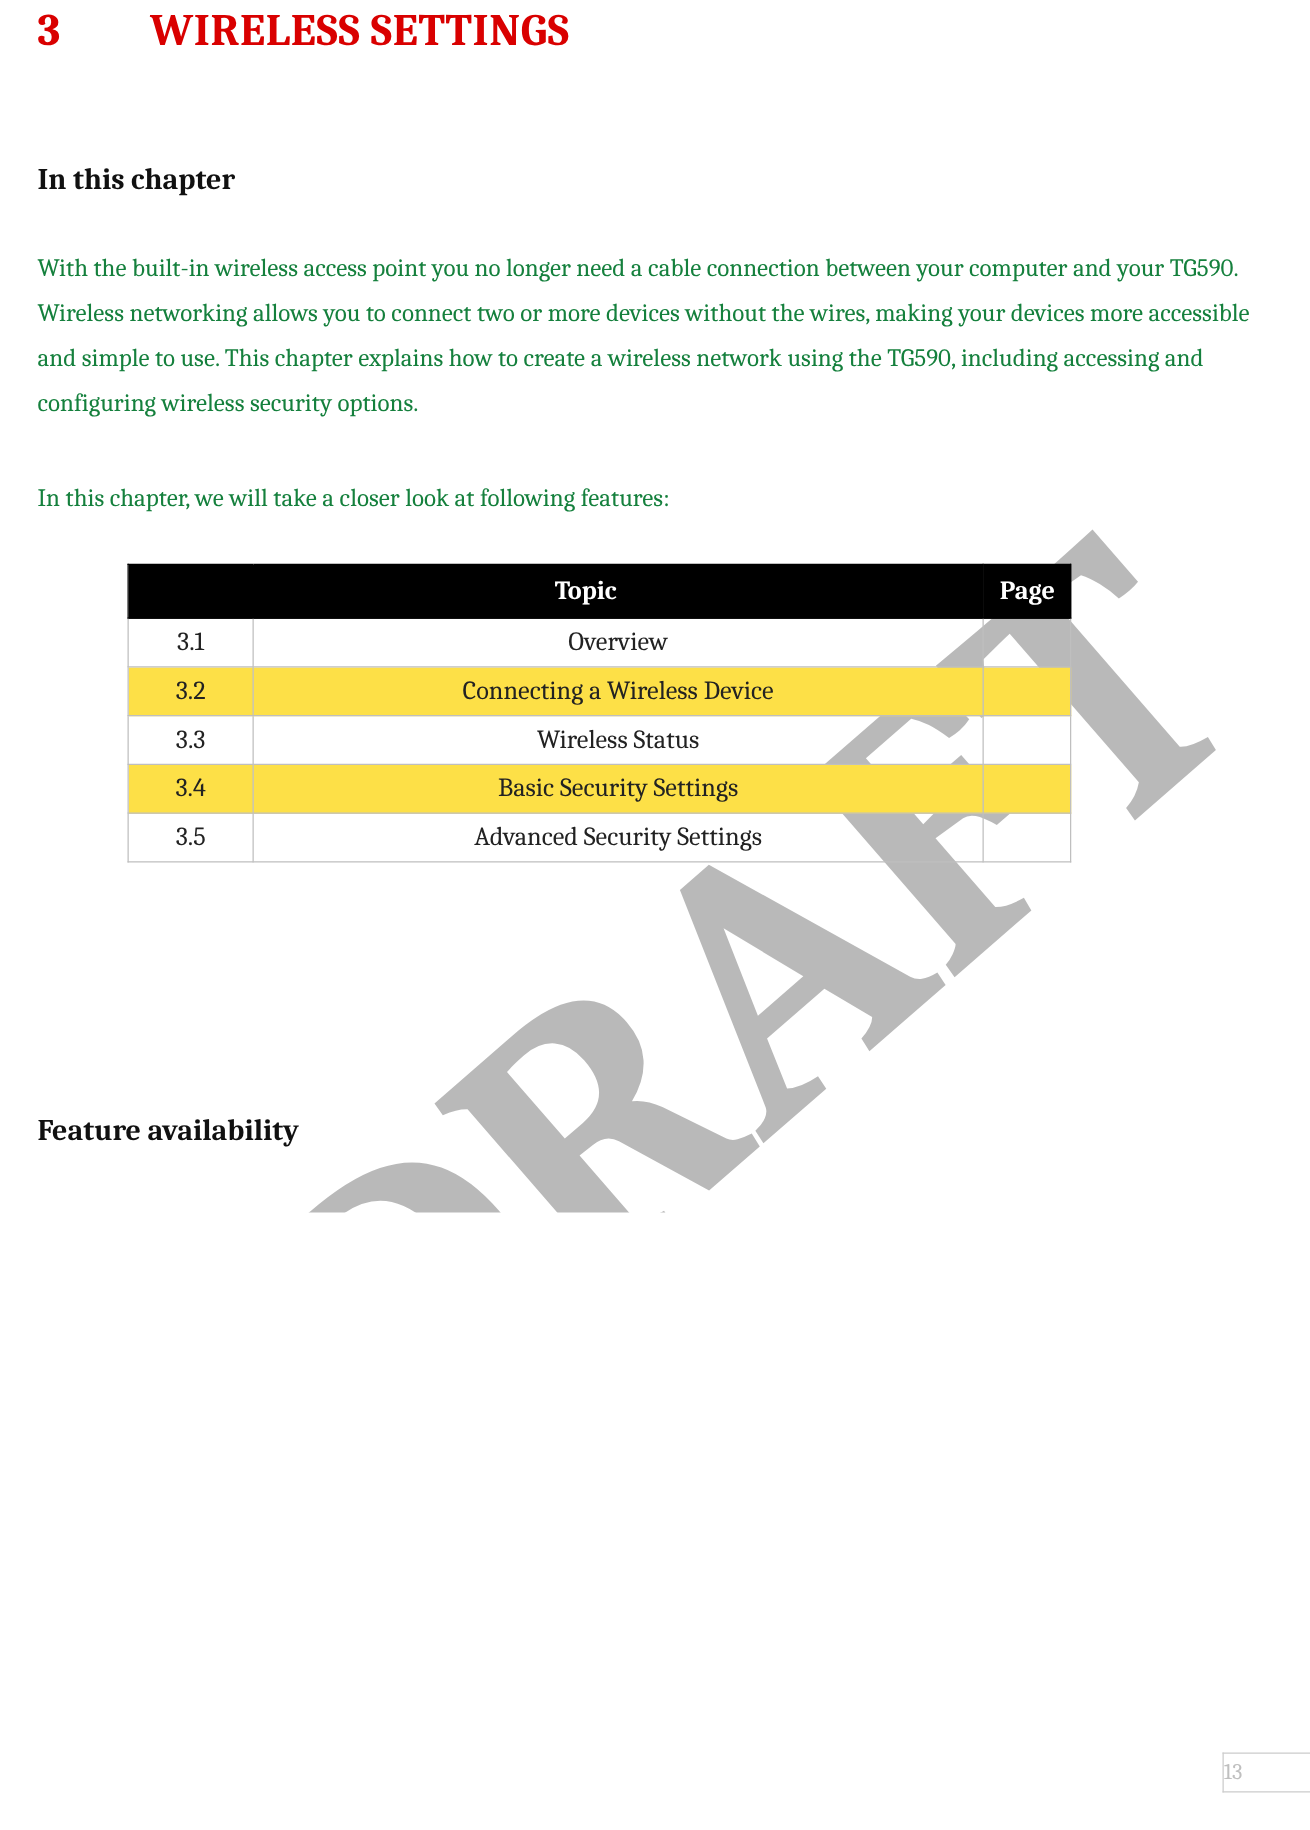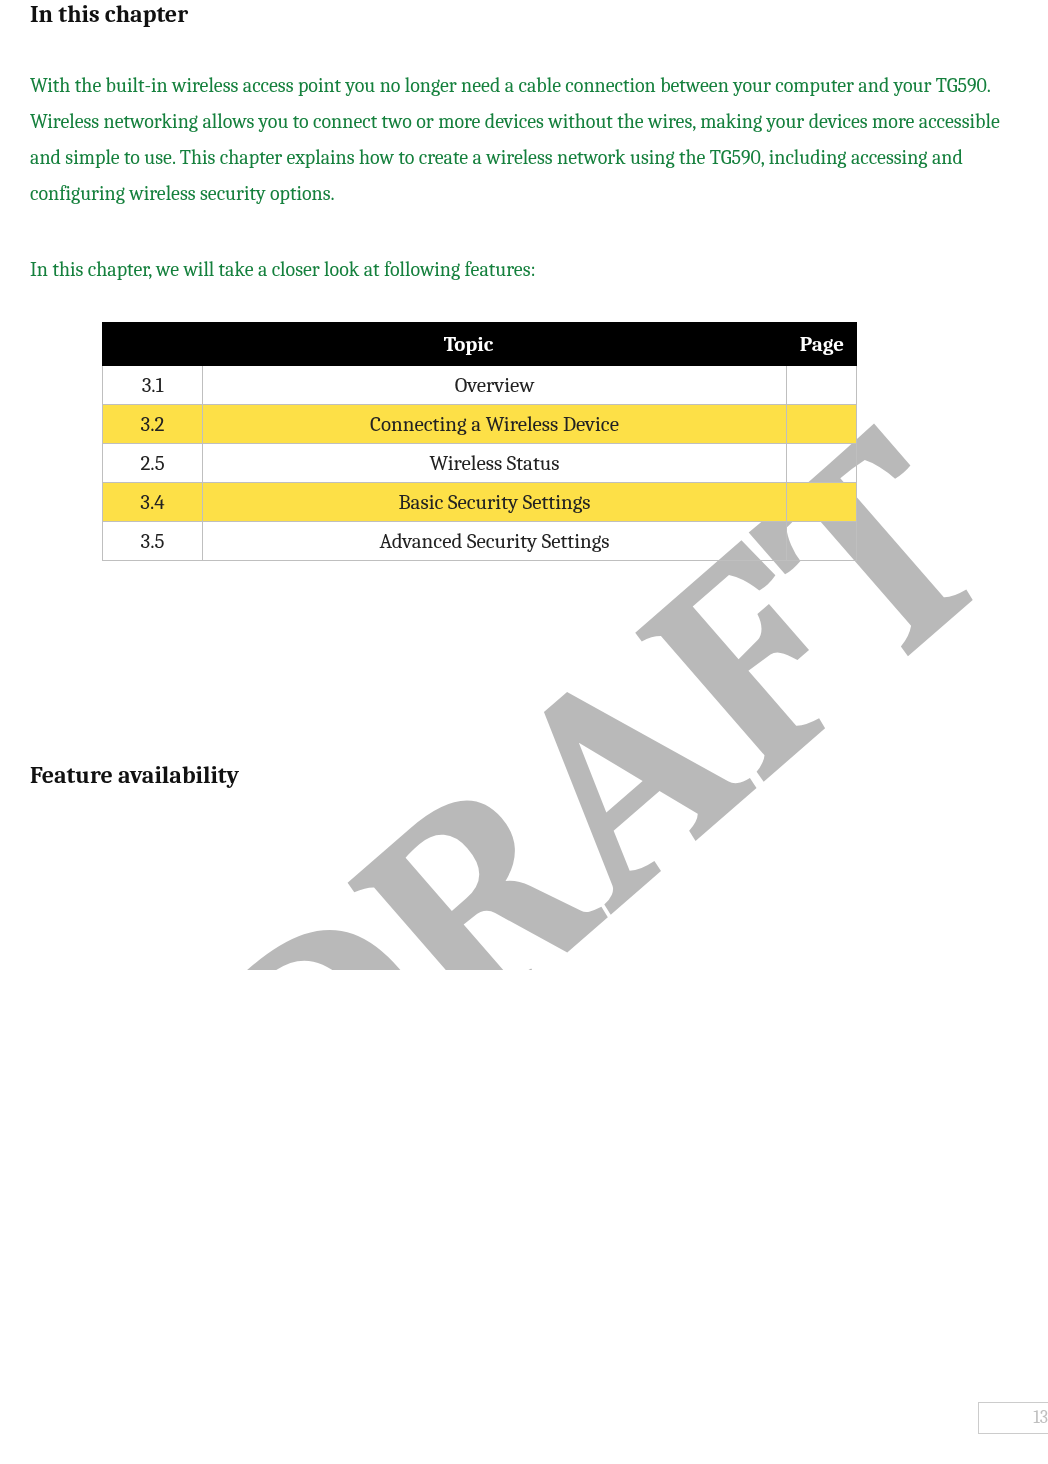--- a/index.html
+++ b/index.html
@@ -81,34 +81,37 @@
   .page-num {
     position: absolute;
     bottom: 30px;
     right: 0;
     width: 70px;
     height: 32px;
     border: 1px solid #ccc;
     border-right: none;
     color: #bfbfbf;
     font-size: 18px;
-    text-align: right;
+    text-align: left;
     line-height: 30px;
     background: rgba(255,255,255,0.6);
   }
 </style>
 </head>
 <body>
 
 <svg class="watermark" viewBox="0 0 1020 820">
   <text x="0" y="770" transform="rotate(-41 510 410)" font-family="Cambria, Georgia, serif" font-size="295" font-weight="700" fill="#808080" fill-opacity="0.55">DRAFT</text>
 </svg>
 
 <div class="content">
 
+  <h1 class="chapter-title">
+    <span class="num">3</span><span>WIRELESS SETTINGS</span>
+  </h1>
 
   <div class="section-heading">In this chapter</div>
 
   <p class="body-para">With the built-in wireless access point you no longer need a cable connection between your computer and your TG590.  Wireless networking allows you to connect two or more devices without the wires, making your devices more accessible and simple to use. This chapter explains how to create a wireless network using the TG590, including accessing and configuring wireless security options.</p>
 
   <p class="body-para tight">In this chapter, we will take a closer look at following features:</p>
 
   <table class="topics-table">
     <thead>
       <tr>
@@ -121,21 +124,21 @@
         <td class="col-num">3.1</td>
         <td class="col-title">Overview</td>
         <td class="col-page"></td>
       </tr>
       <tr class="alt">
         <td class="col-num">3.2</td>
         <td class="col-title">Connecting a Wireless Device</td>
         <td class="col-page"></td>
       </tr>
       <tr>
-        <td class="col-num">2.5</td>
+        <td class="col-num">3.3</td>
         <td class="col-title">Wireless Status</td>
         <td class="col-page"></td>
       </tr>
       <tr class="alt">
         <td class="col-num">3.4</td>
         <td class="col-title">Basic Security Settings</td>
         <td class="col-page"></td>
       </tr>
       <tr>
         <td class="col-num">3.5</td>

